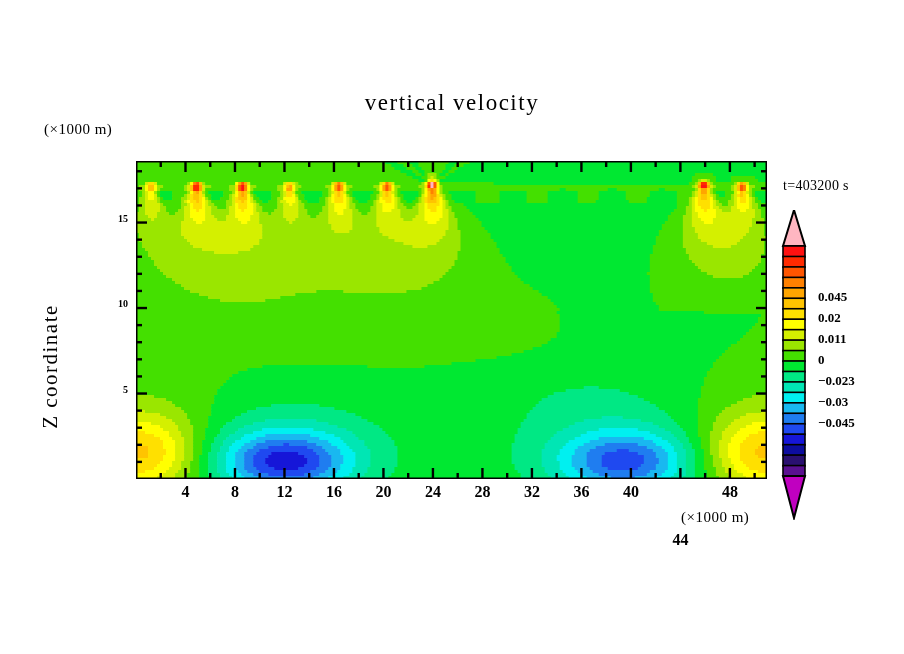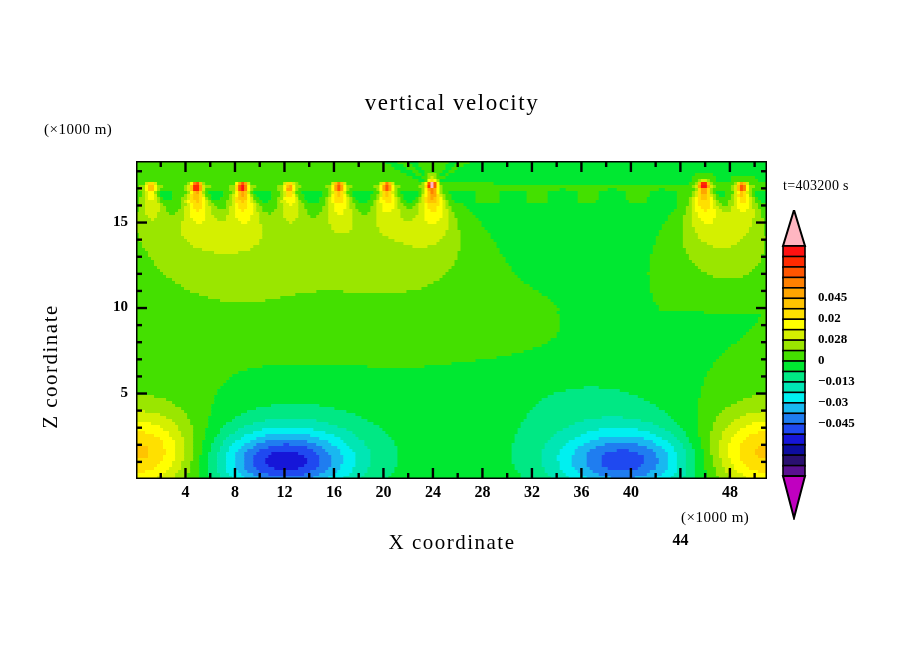--- a/index.html
+++ b/index.html
@@ -20,38 +20,37 @@
   #y-axis-title{position:absolute;left:-60px;top:350px;width:220px;text-align:center;
     font-size:21px;letter-spacing:1.5px;transform:rotate(-90deg);transform-origin:50% 50%;}
 
   #time-annotation{position:absolute;left:783px;top:158px;font-size:14px;letter-spacing:.3px;margin-top:16px;}
 
   .plotframe{position:absolute;left:136px;top:157px;width:631px;height:318px;}
   .plotframe svg{display:block;}
 
   .xtick-label{position:absolute;font-size:16px;font-weight:bold;text-align:center;
     width:40px;margin-left:-20px;top:479px;}
-  .ytick-label{position:absolute;font-size:15px;font-weight:bold;text-align:right;
+  .ytick-label{position:absolute;font-size:10px;font-weight:bold;text-align:right;
     width:40px;left:88px;margin-top:-10px;}
 
   #colorbar-wrap{position:absolute;left:776px;top:206px;width:36px;height:310px;}
   .cb-label{position:absolute;left:818px;font-size:13px;font-weight:bold;
     white-space:nowrap;margin-top:-9px;}
 </style>
 </head>
 <body>
 
 <div class="root">
 
   <div id="plot-title">vertical velocity</div>
 
   <div id="y-unit-label">(×1000 m)</div>
   <div id="x-unit-label">(×1000 m)</div>
 
-  <div id="x-axis-title">X coordinate</div>
   <div id="y-axis-title">Z coordinate</div>
 
   <div id="time-annotation">t=403200 s</div>
 
   <div class="plotframe">
     <svg id="field-svg" width="631" height="318" viewBox="0 0 631 318">
         <rect x="0.00" y="0.00" width="250.00" height="3.60" fill="#44e000"></rect>
         <rect x="249.40" y="0.00" width="12.62" height="3.60" fill="#00e831"></rect>
         <rect x="261.41" y="0.00" width="12.62" height="3.60" fill="#44e000"></rect>
         <rect x="273.43" y="0.00" width="9.61" height="3.60" fill="#00e831"></rect>
@@ -2111,18 +2110,18 @@
         <rect x="7" y="224.18" width="22" height="10.85" fill="#1616d8" stroke="#000" stroke-width="1.6"></rect>
         <rect x="7" y="234.64" width="22" height="10.85" fill="#0d0d9e" stroke="#000" stroke-width="1.6"></rect>
         <rect x="7" y="245.09" width="22" height="10.85" fill="#2a1070" stroke="#000" stroke-width="1.6"></rect>
         <rect x="7" y="255.55" width="22" height="10.85" fill="#5a1090" stroke="#000" stroke-width="1.6"></rect>
         <path d="M 7 266 L 29 266 L 18 308 Z" fill="#c000c0" stroke="#000" stroke-width="2"></path>
       </svg>
   </div>
 
 <div class="cb-label" style="top: 294.273px;">0.045</div>
     <div class="cb-label" style="top: 315.182px;">0.02</div>
-    <div class="cb-label" style="top: 336.091px;">0.028</div>
+    <div class="cb-label" style="top: 336.091px;">0.011</div>
     <div class="cb-label" style="top: 357px;">0</div>
-    <div class="cb-label" style="top: 377.909px;">−0.013</div>
+    <div class="cb-label" style="top: 377.909px;">−0.023</div>
     <div class="cb-label" style="top: 398.818px;">−0.03</div>
     <div class="cb-label" style="top: 419.727px;">−0.045</div>
   </div>
 
 </body></html>

